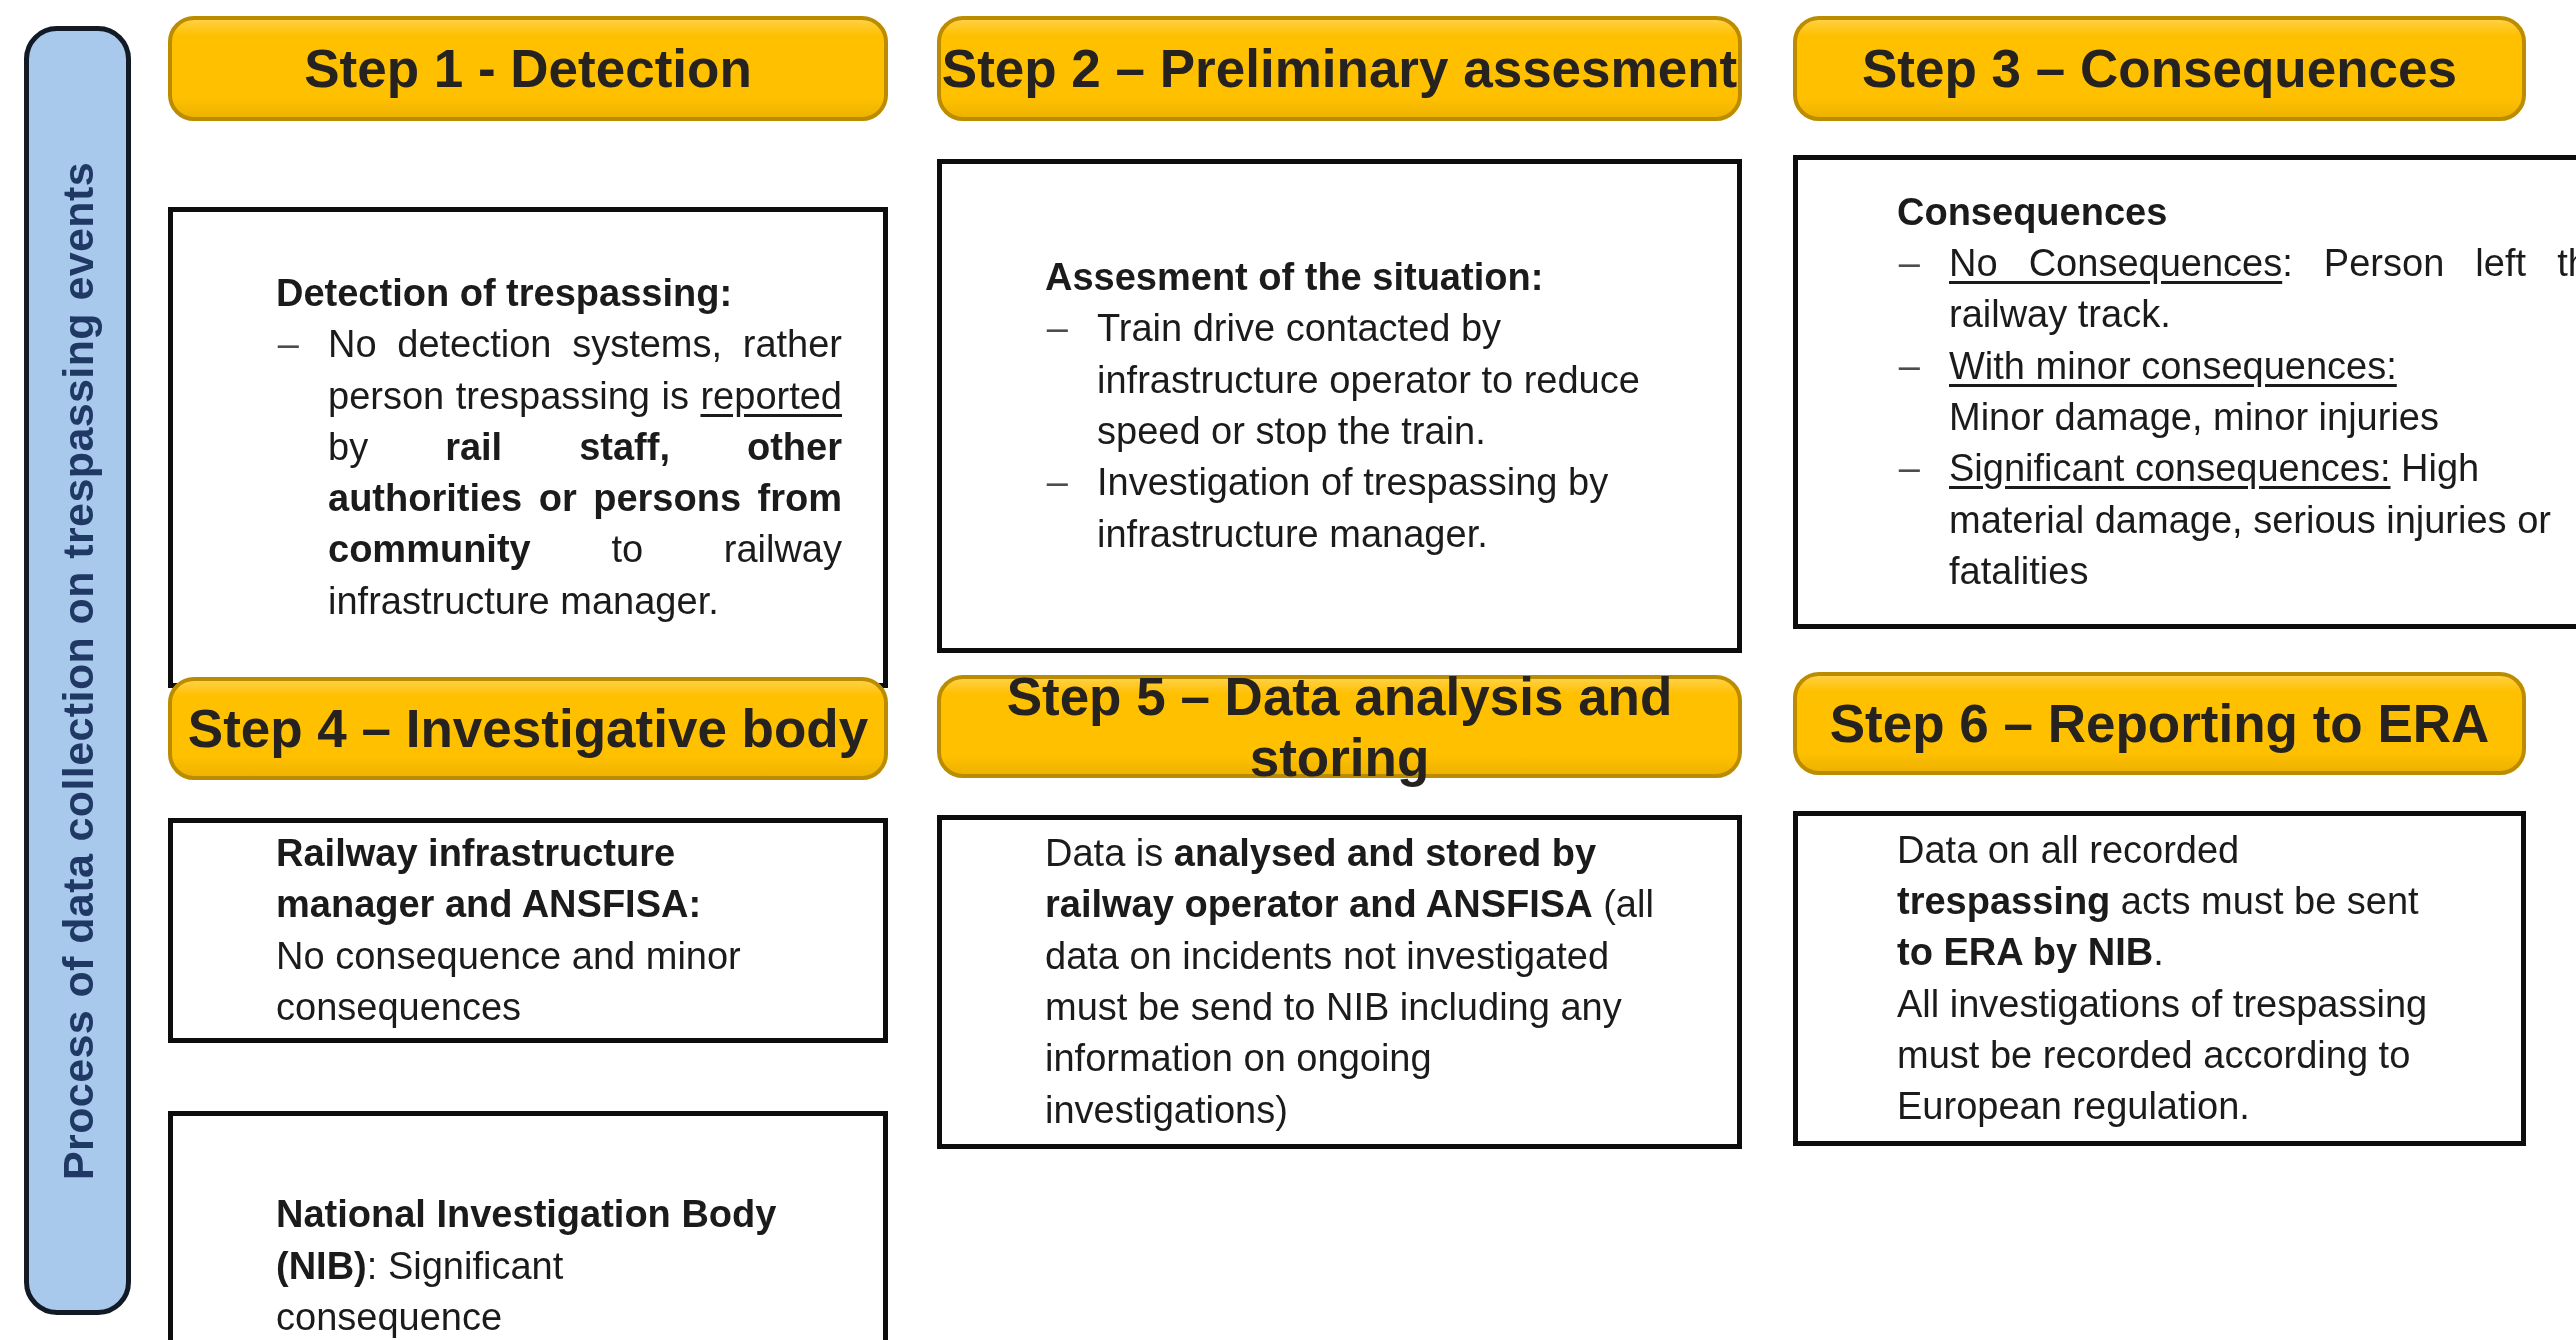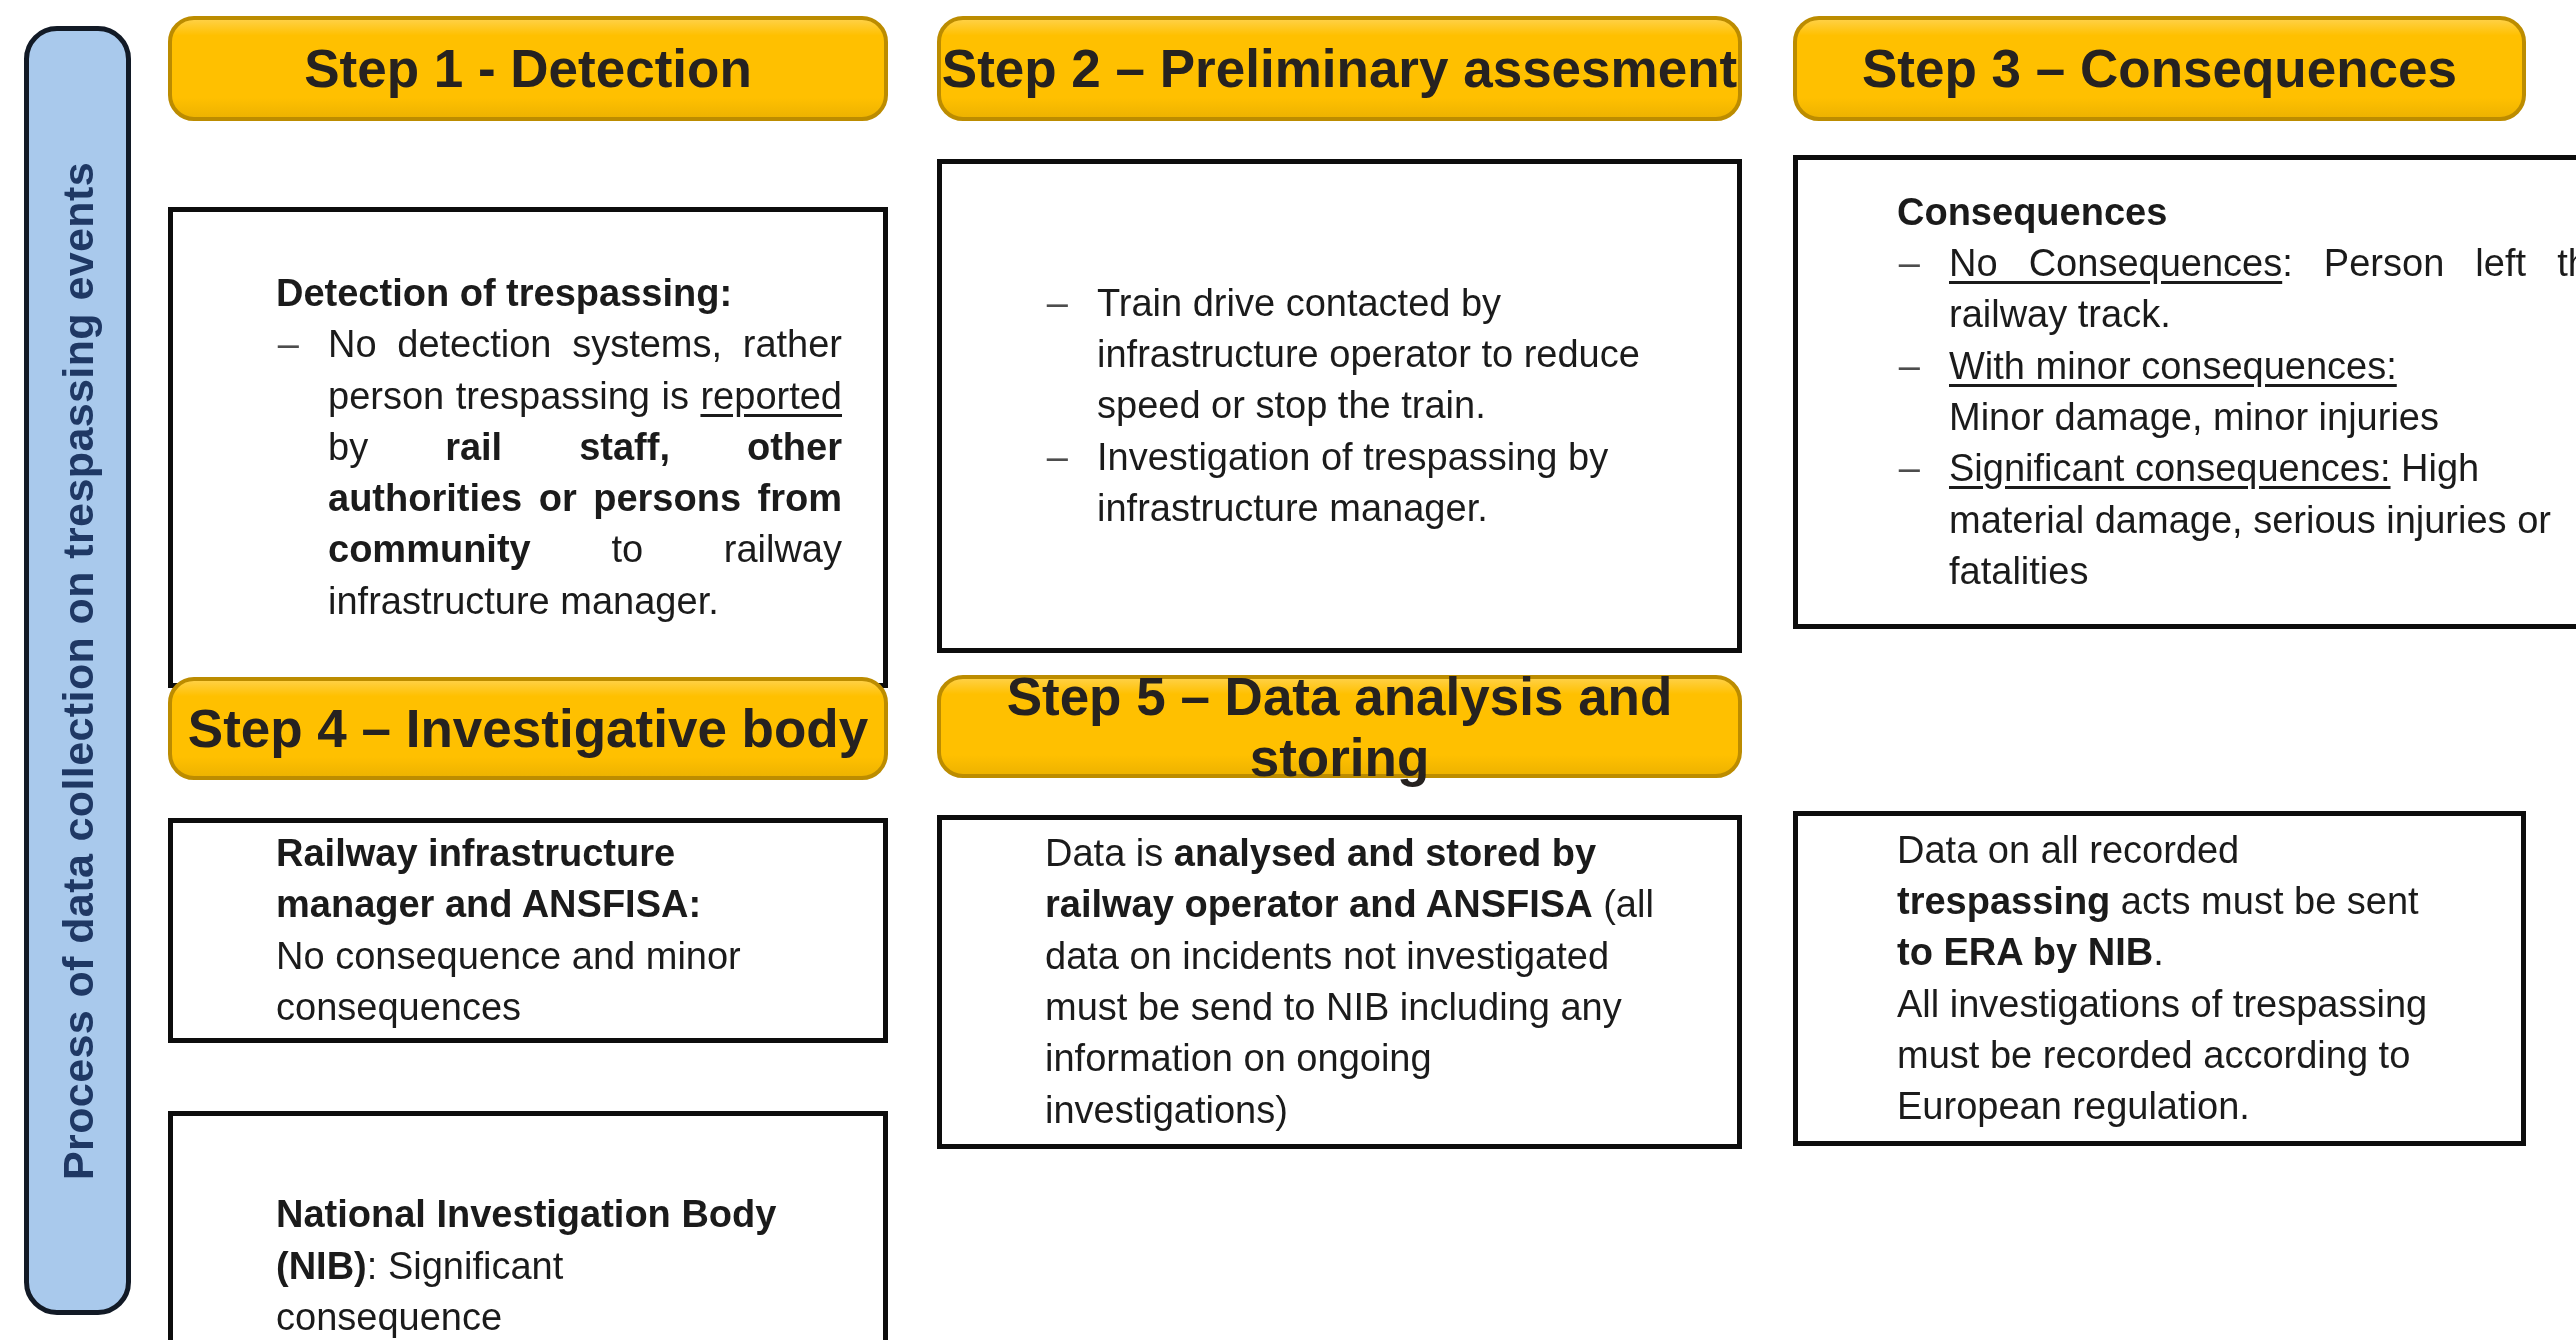--- a/index.html
+++ b/index.html
@@ -91,20 +91,21 @@
 
   <div class="content-box b1">
     <div class="box-heading">Detection of trespassing:</div>
     <div class="bullet justify">
       <span class="dash">–</span>
       <span class="runs"><span>No detection systems, rather person trespassing is </span><span class="u">reported</span><span> by </span><span class="b">rail staff, other authorities or persons from community</span><span> to railway infrastructure manager.</span></span>
     </div>
   </div>
 
   <div class="content-box b2">
+    <div class="box-heading">Assesment of the situation:</div>
     <div class="bullet">
       <span class="dash">–</span>
       <span class="runs"><span>Train drive contacted by infrastructure operator to reduce speed or stop the train.</span></span>
     </div>
     <div class="bullet">
       <span class="dash">–</span>
       <span class="runs"><span>Investigation of trespassing by infrastructure manager.</span></span>
     </div>
   </div>
 
@@ -119,20 +120,21 @@
       <span class="runs"><span class="u">With minor consequences:</span><br><span>Minor damage, minor injuries</span></span>
     </div>
     <div class="bullet">
       <span class="dash">–</span>
       <span class="runs"><span class="u">Significant consequences:</span><span> High material damage, serious injuries or fatalities</span></span>
     </div>
   </div>
 
   <div class="step-header h4">Step 4 – Investigative body</div>
   <div class="step-header h5">Step 5 – Data analysis and storing</div>
+  <div class="step-header h6">Step 6 – Reporting to ERA</div>
 
   <div class="content-box b4a">
     <div class="runs"><span class="b">Railway infrastructure manager and ANSFISA:</span><br><span>No consequence and minor consequences</span></div>
   </div>
   <div class="content-box b4b">
     <div class="runs"><span class="b">National Investigation Body (NIB)</span><span>: Significant</span><br><span>consequence</span></div>
   </div>
 
   <div class="content-box b5">
     <div class="runs"><span>Data is </span><span class="b">analysed and stored by railway operator and ANSFISA</span><span> (all data on incidents not investigated must be send to NIB including any information on ongoing investigations)</span></div>

